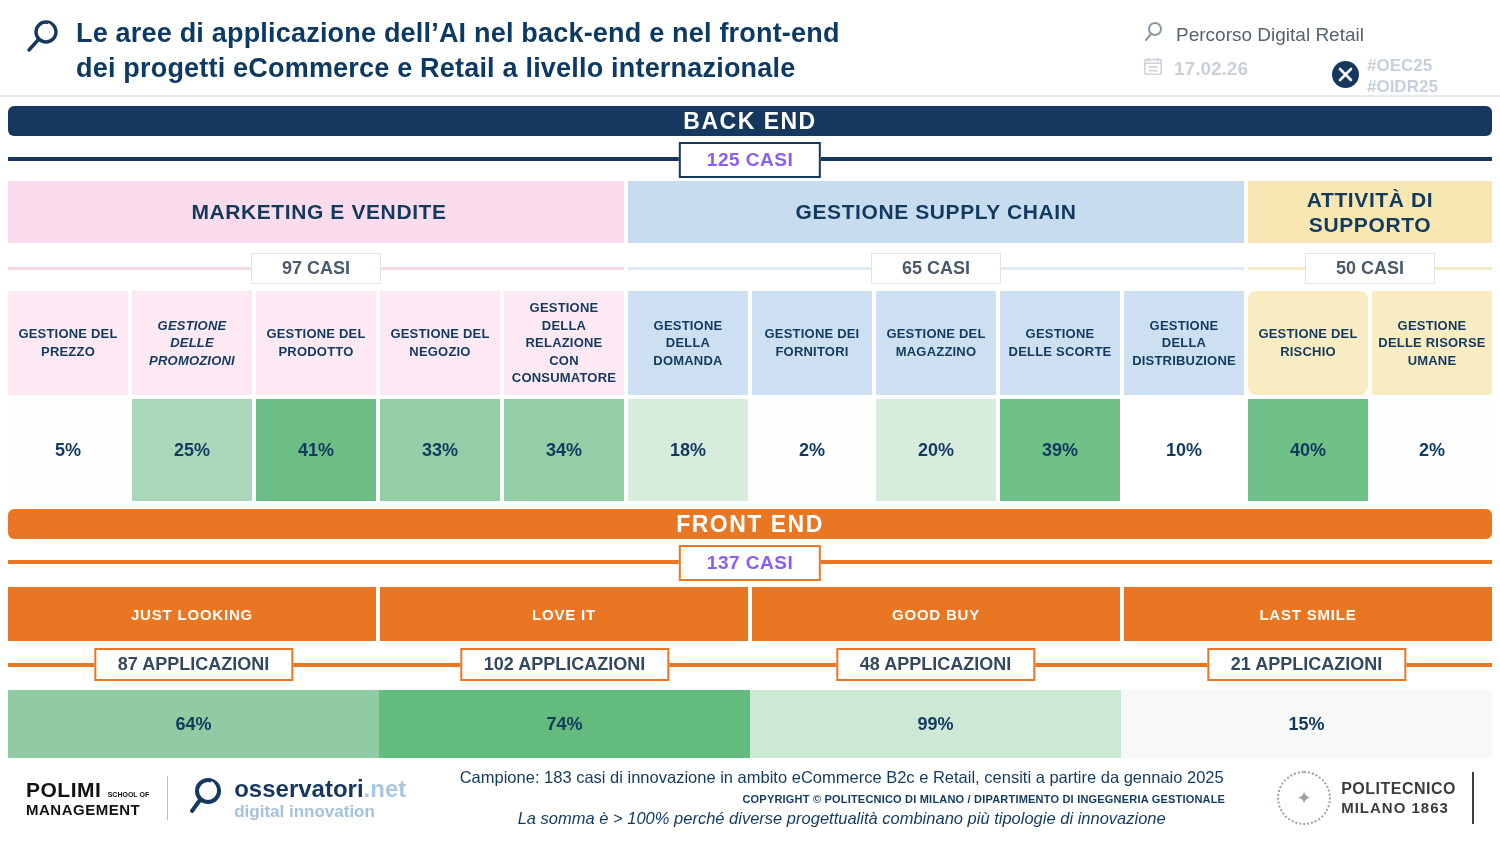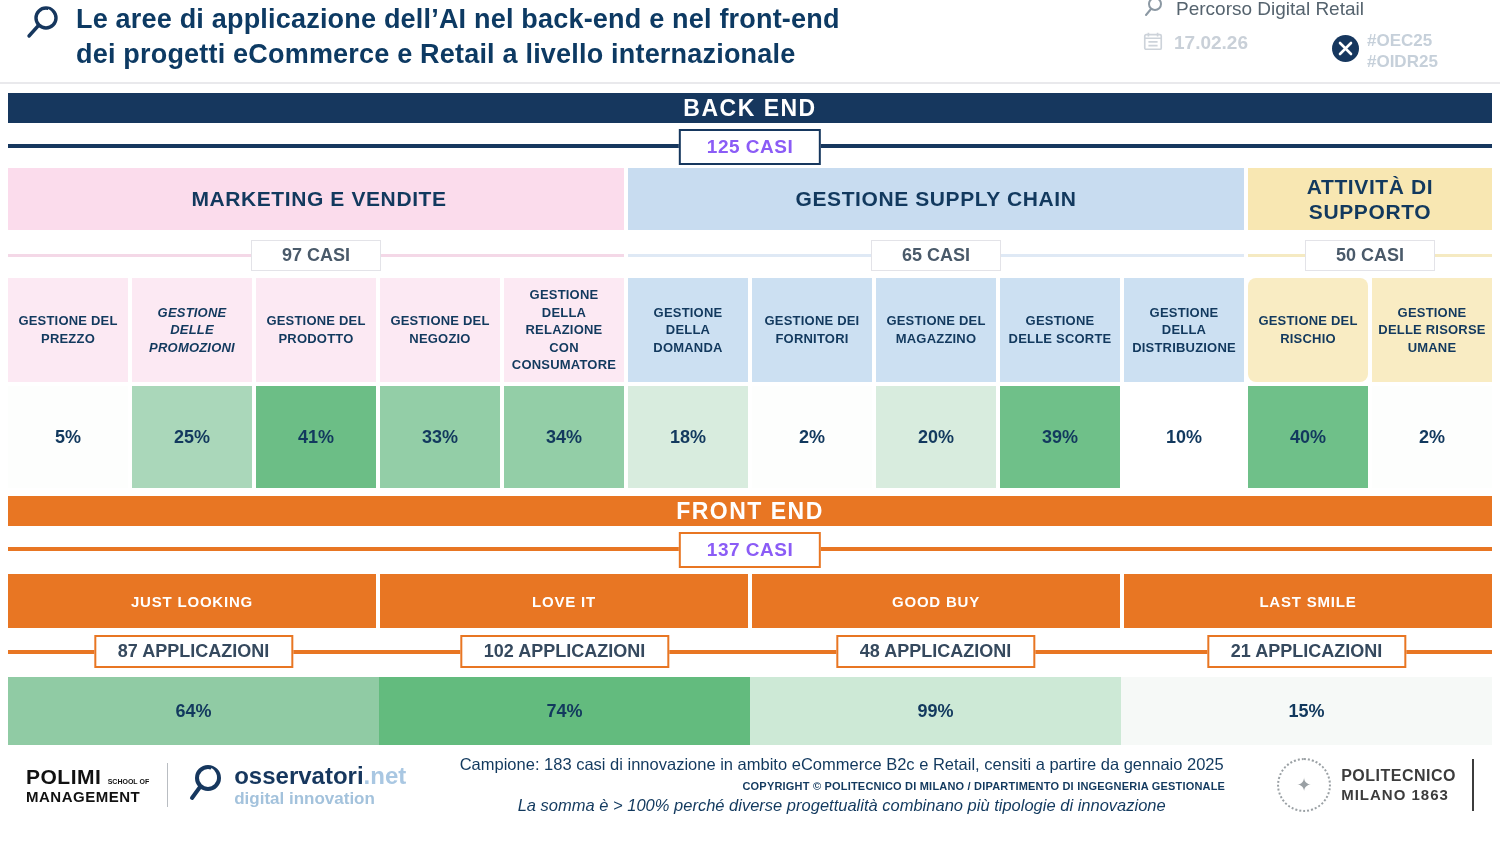--- a/index.html
+++ b/index.html
@@ -1,34 +1,34 @@
 <!DOCTYPE html>
 <html><head>
 <meta charset="utf-8">
 <style>
   * { margin:0; padding:0; box-sizing:border-box; }
   body { font-family:"Liberation Sans", sans-serif; background:#ffffff; }
   .page { width:1500px; height:844px; background:#ffffff; overflow:hidden; }
 
   
-  .top { display:flex; justify-content:space-between; align-items:flex-end;
-         padding:16px 28px 10px 22px; height:84px; border-bottom:2px solid #e9e9ec; }
+  .top { display:flex; justify-content:space-between; align-items:flex-start;
+         padding:16px 28px 10px 22px; height:97px; border-bottom:2px solid #e9e9ec; }
   .top-left { display:flex; gap:12px; align-items:flex-start; }
   .title { font-size:27px; font-weight:800; color:#0d3a63; line-height:1.3; letter-spacing:0.2px; }
   .top-right { padding-top:4px; min-width:330px; }
   .tr-row1 { display:flex; align-items:center; gap:10px; color:#55636e; font-size:19px; font-weight:500; }
   .tr-row2 { display:flex; align-items:flex-start; gap:14px; margin-top:6px; }
   .date-wrap { display:flex; align-items:center; gap:10px; color:#c9d0d8; font-size:19px; font-weight:600; }
   .x-wrap { display:flex; align-items:center; gap:8px; margin-left:70px; }
   .hashtags { color:#c6d0da; font-size:17px; font-weight:600; line-height:1.25; }
 
   
   .content { margin:0 8px; }
   .band { height:30px; display:flex; align-items:center; justify-content:center;
-          color:#fff; font-size:23px; font-weight:800; letter-spacing:1.5px; }
+          color:#fff; font-size:23px; font-weight:800; letter-spacing:1.5px;border-radius:6px; }
   .band.navy { background:#16375e; margin-top:9px; }
   .band.orange { background:#e87623; }
   .badge-row { position:relative; height:36px; margin:5px 0 4px 0; }
   .hline { position:absolute; left:0; right:0; top:16px; height:4px; }
   .badge { position:absolute; top:1px; left:50%; transform:translateX(-50%);
            background:#fff; padding:5px 26px; font-size:19px; font-weight:600;
            color:#8b5cf6; letter-spacing:0.5px; white-space:nowrap; }
   .grid12 { display:grid; grid-template-columns:repeat(12,1fr); gap:4px; }
   .grid4g { display:grid; grid-template-columns:repeat(4,1fr); gap:4px; }
   .grid4 { display:grid; grid-template-columns:repeat(4,1fr); }

